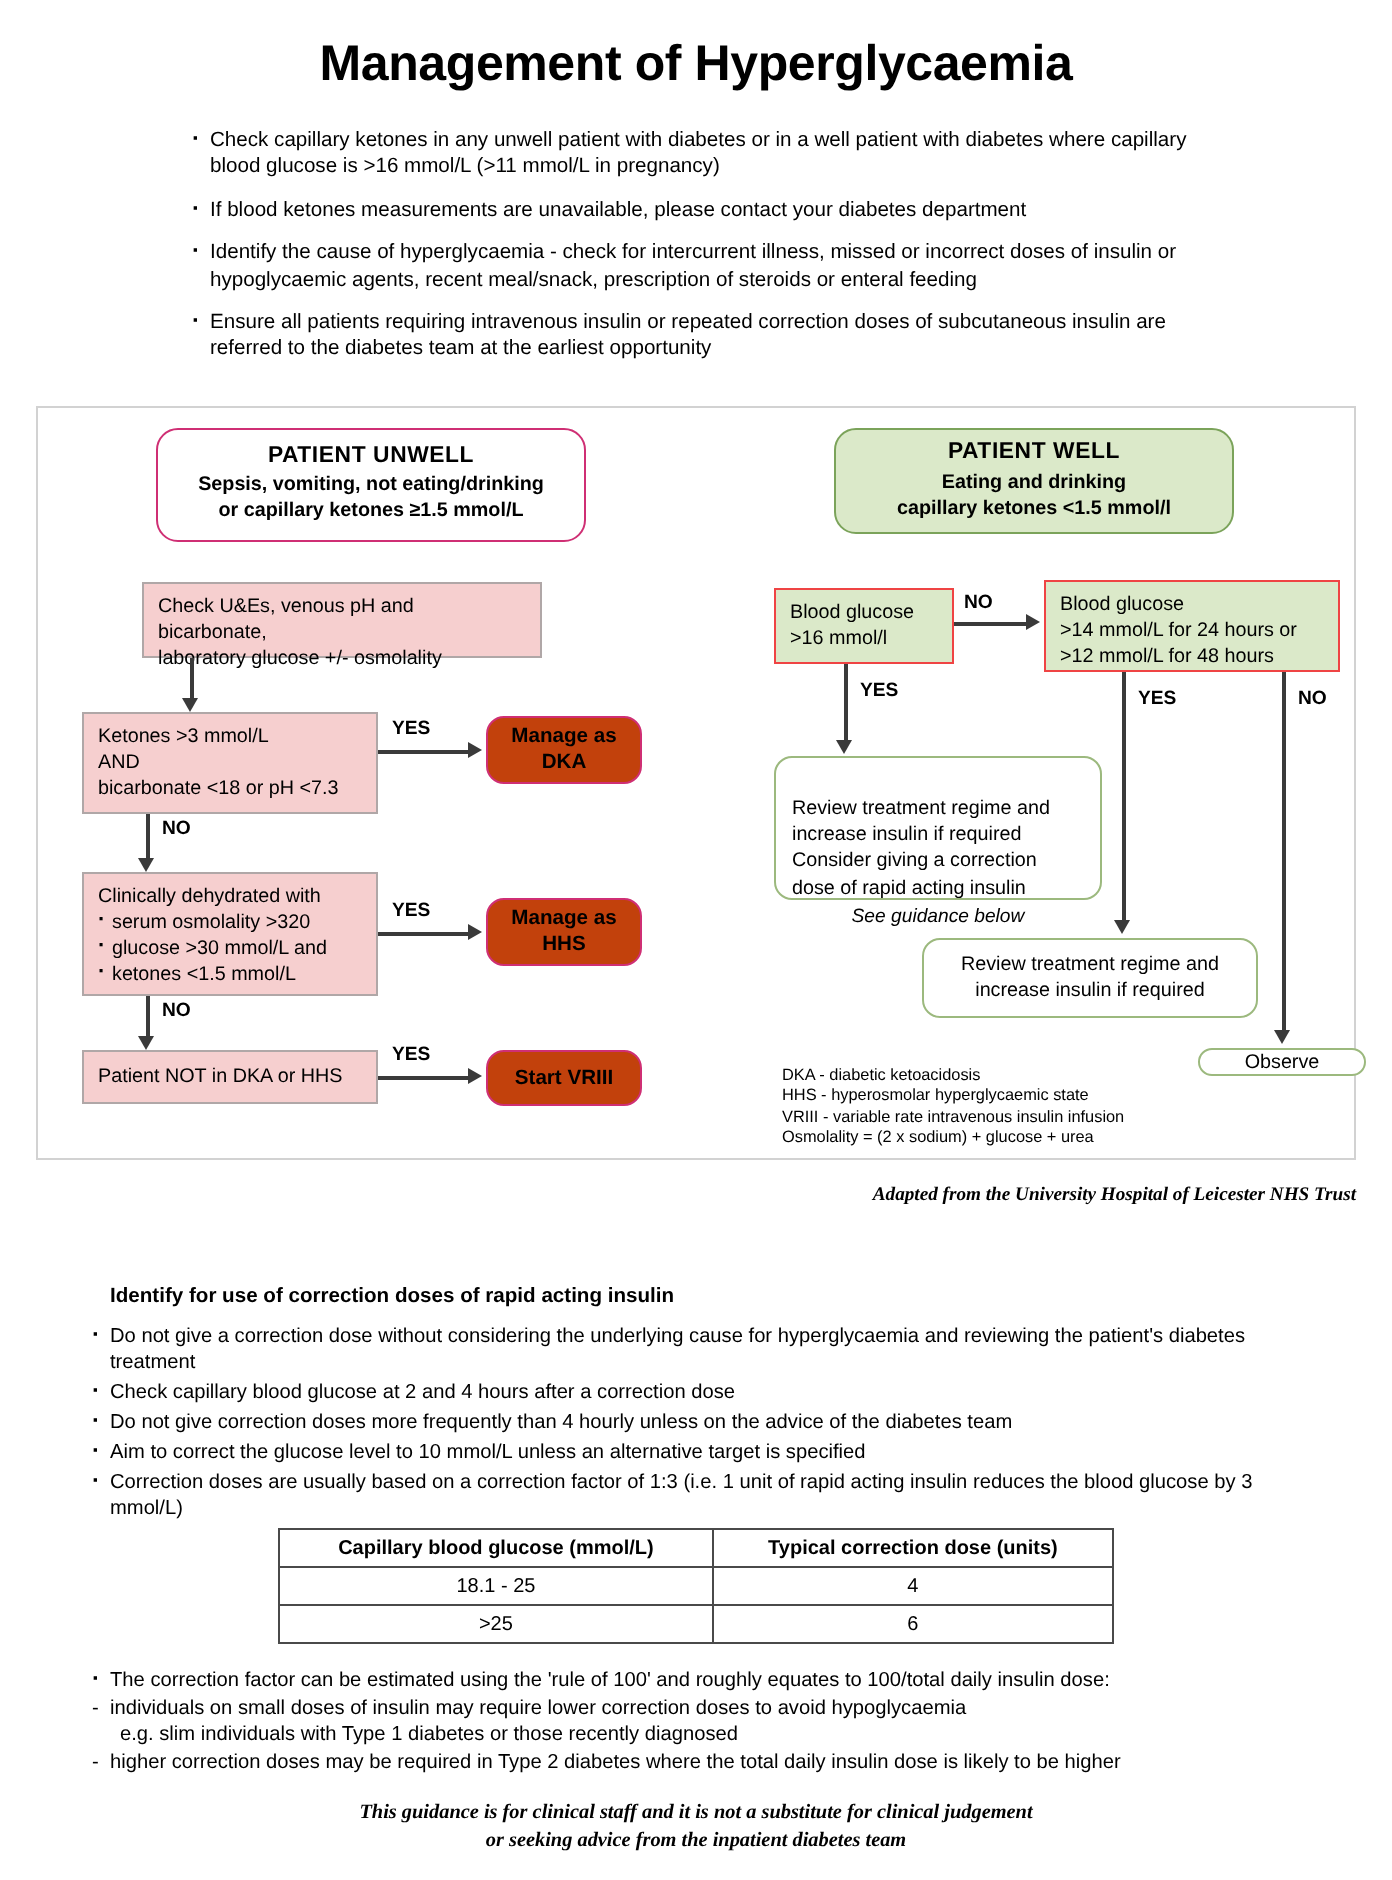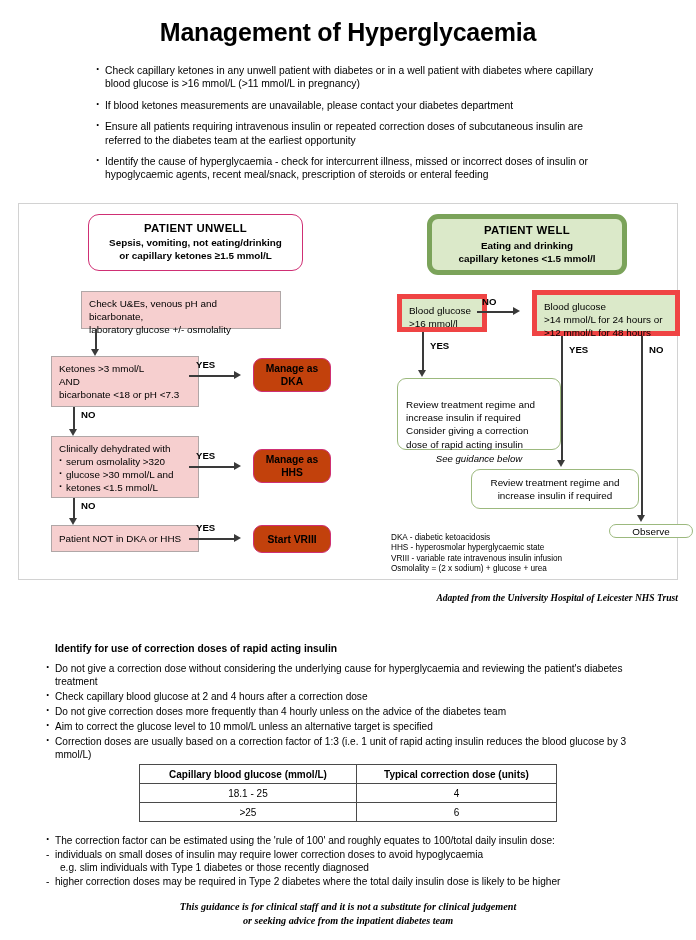--- a/index.html
+++ b/index.html
@@ -31,39 +31,39 @@
     content:"\00B7";position:absolute;left:0;top:-1px;font-weight:bold;font-size:12px;
   }
 
   
   .flowbox{
     position:absolute;left:18px;top:203px;width:660px;height:377px;
     border:1px solid #d2d2d2;background:#fff;box-sizing:border-box;
   }
 
   
-  .n{position:absolute;box-sizing:border-box;margin-left:10px;}
+  .n{position:absolute;box-sizing:border-box;}
 
   
   .hdr{
     border:1.6px solid #cf2f74;border-radius:11px;background:#fff;
     text-align:center;padding:7px 4px 8px;
   }
   .hdr .t{font-size:11.4px;font-weight:bold;letter-spacing:.3px;margin-bottom:3px;}
   .hdr .s{font-size:9.9px;font-weight:bold;line-height:12.6px;}
   .hdr.green{border-color:#7ba35a;}
 
   
   .pink{
     background:#f6cfcf;border:1px solid #b0a7a7;
     font-size:9.9px;line-height:13px;padding:5px 7px;
   }
   
   .green{
-    background:#dbe9c9;border:5px solid #ef4444;
+    background:#dbe9c9;border:1px solid #ef4444;
     font-size:9.9px;line-height:13px;padding:5px 7px;
   }
   
   .pill{
     border:1.5px solid #cf2f74;border-radius:9px;background:#c2410c;
     font-size:10.3px;font-weight:bold;text-align:center;line-height:13px;
     display:flex;align-items:center;justify-content:center;
   }
   
   .wbox{
@@ -128,22 +128,22 @@
 </head>
 <body>
 
 <div class="page">
 
   <div class="title">Management of Hyperglycaemia</div>
 
   <div class="intro">
     <div class="b">Check capillary ketones in any unwell patient with diabetes or in a well patient with diabetes where capillary blood glucose is &gt;16 mmol/L (&gt;11 mmol/L in pregnancy)</div>
     <div class="b">If blood ketones measurements are unavailable, please contact your diabetes department</div>
+    <div class="b">Identify the cause of hyperglycaemia - check for intercurrent illness, missed or incorrect doses of insulin or hypoglycaemic agents, recent meal/snack, prescription of steroids or enteral feeding</div>
     <div class="b">Ensure all patients requiring intravenous insulin or repeated correction doses of subcutaneous insulin are referred to the diabetes team at the earliest opportunity</div>
-    <div class="b">Identify the cause of hyperglycaemia - check for intercurrent illness, missed or incorrect doses of insulin or hypoglycaemic agents, recent meal/snack, prescription of steroids or enteral feeding</div>
   </div>
 
   <div class="flowbox">
 
     <div class="n hdr" style="left:59px;top:10px;width:215px;">
       <div class="t">PATIENT UNWELL</div>
       <div class="s">Sepsis, vomiting, not eating/drinking</div>
       <div class="s">or capillary ketones ≥1.5 mmol/L</div>
     </div>
 

